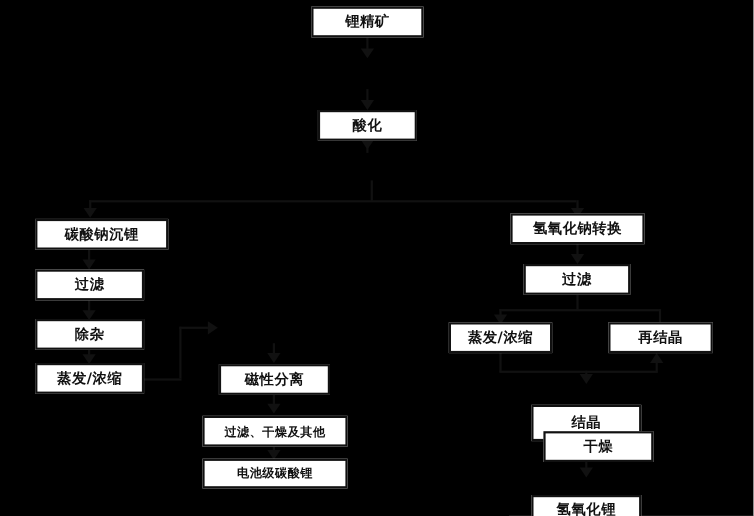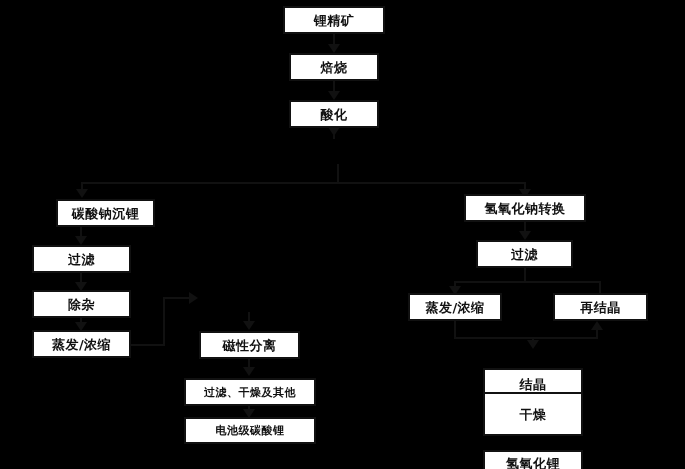--- a/index.html
+++ b/index.html
@@ -80,39 +80,38 @@
 </head>
 <body>
 
 <div id="canvas">
 
   <div class="node" style="left:283px; top:6px; width:102px; height:28px;">锂精矿</div>
 
   <div class="vline" style="left:333px; top:34px; height:13px;"></div>
   <div class="arrow-down" style="left:328px; top:44px;"></div>
 
-  <div class="node" style="left:289px; top:53px; width:90px; height:28px;">焙烧</div>
 
   <div class="vline" style="left:333px; top:81px; height:13px;"></div>
   <div class="arrow-down" style="left:328px; top:91px;"></div>
 
   <div class="node" style="left:289px; top:100px; width:90px; height:28px;">酸化</div>
 
   <div class="vline" style="left:333px; top:128px; height:11px;"></div>
   <div class="arrow-down" style="left:328px; top:127px;"></div>
 
 
   <div class="vline" style="left:337px; top:164px; height:19px;"></div>
   <div class="hline" style="left:81px; top:182px; width:443px;"></div>
   <div class="vline" style="left:81px; top:182px; height:10px;"></div>
   <div class="arrow-down" style="left:76px; top:189px;"></div>
   <div class="vline" style="left:524px; top:182px; height:10px;"></div>
   <div class="arrow-down" style="left:519px; top:189px;"></div>
 
-  <div class="node" style="left:32px; top:199px; width:99px; height:28px;margin-left:24px;">碳酸钠沉锂</div>
+  <div class="node" style="left:32px; top:199px; width:121px; height:28px;">碳酸钠沉锂</div>
 
   <div class="vline" style="left:80px; top:227px; height:12px;"></div>
   <div class="arrow-down" style="left:75px; top:236px;"></div>
 
   <div class="node" style="left:32px; top:245px; width:99px; height:28px;">过滤</div>
 
   <div class="vline" style="left:80px; top:273px; height:12px;"></div>
   <div class="arrow-down" style="left:75px; top:282px;"></div>
 
   <div class="node" style="left:32px; top:290px; width:99px; height:28px;">除杂</div>
@@ -165,20 +164,20 @@
   <div class="vline" style="left:596px; top:326px; height:12px;"></div>
   <div class="arrow-up" style="left:591px; top:321px;"></div>
   <div class="vline" style="left:532px; top:337px; height:6px;"></div>
   <div class="arrow-down" style="left:527px; top:340px;"></div>
 
   <div class="node" style="left:483px; top:368px; width:100px; height:33px;">结晶</div>
 
   <div class="vline" style="left:532px; top:375px; height:9px;"></div>
   <div class="arrow-down" style="left:527px; top:381px;"></div>
 
-  <div class="node" style="left:483px; top:392px; width:100px; height:44px;">干燥</div>
+  <div class="node" style="left:494px; top:392px; width:100px; height:28px;">干燥</div>
 
   <div class="vline" style="left:532px; top:419px; height:9px;"></div>
   <div class="arrow-down" style="left:527px; top:425px;"></div>
 
   <div class="node" style="left:483px; top:450px; width:100px; height:27px;">氢氧化锂</div>
 
 </div>
 
 </body></html>

